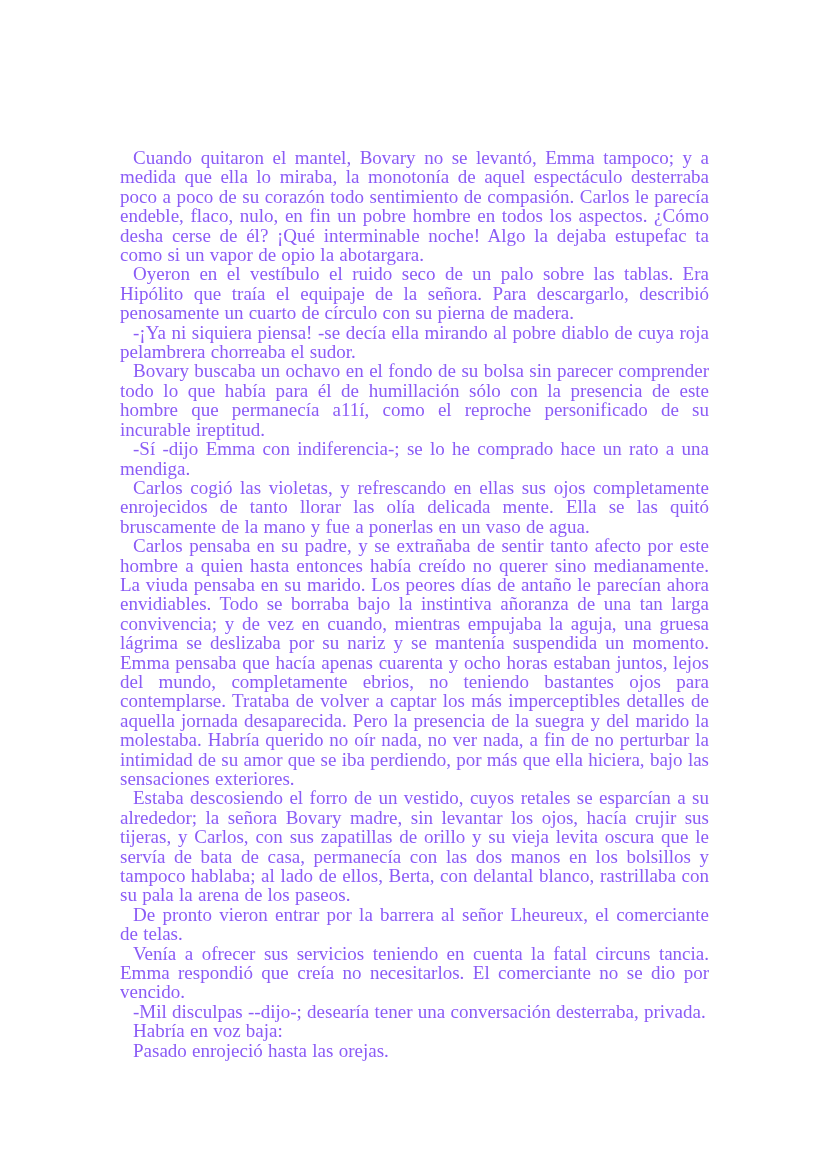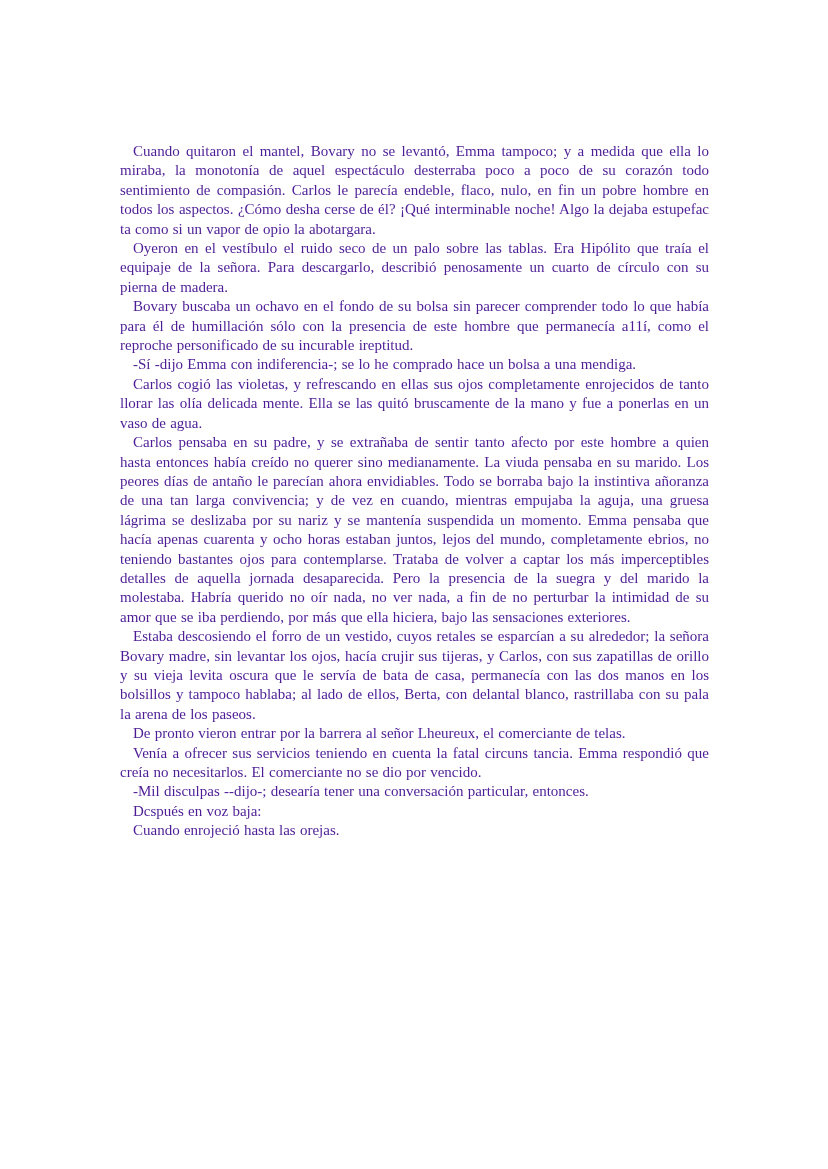--- a/index.html
+++ b/index.html
@@ -17,48 +17,49 @@
       position: absolute;
       left: 0;
       top: 0;
       width: 828px;
       height: 1169px;
       background: #ffffff;
     }
     .page-text {
       position: absolute;
       left: 120px;
-      top: 142px;
+      top: 148px;
       width: 589px;
       font-family: "Liberation Serif", "DejaVu Serif", serif;
-      font-size: 15px;
+      font-size: 19px;
       line-height: 19.4px;
-      color: #4c1d95;
+      color: #8b5cf6;
       text-align: justify;
       text-justify: inter-word;
     }
     .para {
       margin: 0;
       padding: 0;
       text-indent: 13px;
       word-spacing: 0.5px;
     }
   </style>
 </head>
 <body>
 
 <div class="book-page">
   <div class="page-text">
 
   <p class="para">Cuando quitaron el mantel, Bovary no se levantó, Emma tampoco; y a medida que ella lo miraba, la monotonía de aquel espectáculo desterraba poco a poco de su corazón todo sentimiento de compasión. Carlos le parecía endeble, flaco, nulo, en fin un pobre hombre en todos los aspectos. ¿Cómo desha cerse de él? ¡Qué interminable noche! Algo la dejaba estupefac ta como si un vapor de opio la abotargara.</p>
       <p class="para">Oyeron en el vestíbulo el ruido seco de un palo sobre las tablas. Era Hipólito que traía el equipaje de la señora. Para descargarlo, describió penosamente un cuarto de círculo con su pierna de madera.</p>
+      <p class="para">-¡Ya ni siquiera piensa! -se decía ella mirando al pobre diablo de cuya roja pelambrera chorreaba el sudor.</p>
       <p class="para">Bovary buscaba un ochavo en el fondo de su bolsa sin parecer comprender todo lo que había para él de humillación sólo con la presencia de este hombre que permanecía a11í, como el reproche personificado de su incurable ireptitud.</p>
-      <p class="para">-Sí -dijo Emma con indiferencia-; se lo he comprado hace un bolsa a una mendiga.</p>
+      <p class="para">-Sí -dijo Emma con indiferencia-; se lo he comprado hace un rato a una mendiga.</p>
       <p class="para">Carlos cogió las violetas, y refrescando en ellas sus ojos completamente enrojecidos de tanto llorar las olía delicada mente. Ella se las quitó bruscamente de la mano y fue a ponerlas en un vaso de agua.</p>
       <p class="para">Carlos pensaba en su padre, y se extrañaba de sentir tanto afecto por este hombre a quien hasta entonces había creído no querer sino medianamente. La viuda pensaba en su marido. Los peores días de antaño le parecían ahora envidiables. Todo se borraba bajo la instintiva añoranza de una tan larga convivencia; y de vez en cuando, mientras empujaba la aguja, una gruesa lágrima se deslizaba por su nariz y se mantenía suspendida un momento. Emma pensaba que hacía apenas cuarenta y ocho horas estaban juntos, lejos del mundo, completamente ebrios, no teniendo bastantes ojos para contemplarse. Trataba de volver a captar los más imperceptibles detalles de aquella jornada desaparecida. Pero la presencia de la suegra y del marido la molestaba. Habría querido no oír nada, no ver nada, a fin de no perturbar la intimidad de su amor que se iba perdiendo, por más que ella hiciera, bajo las sensaciones exteriores.</p>
       <p class="para">Estaba descosiendo el forro de un vestido, cuyos retales se esparcían a su alrededor; la señora Bovary madre, sin levantar los ojos, hacía crujir sus tijeras, y Carlos, con sus zapatillas de orillo y su vieja levita oscura que le servía de bata de casa, permanecía con las dos manos en los bolsillos y tampoco hablaba; al lado de ellos, Berta, con delantal blanco, rastrillaba con su pala la arena de los paseos.</p>
       <p class="para">De pronto vieron entrar por la barrera al señor Lheureux, el comerciante de telas.</p>
       <p class="para">Venía a ofrecer sus servicios teniendo en cuenta la fatal circuns tancia. Emma respondió que creía no necesitarlos. El comerciante no se dio por vencido.</p>
-      <p class="para">-Mil disculpas --dijo-; desearía tener una conversación particular, entonces.</p>
-      <p class="para">Dcspués en voz baja:</p>
-      <p class="para">Cuando enrojeció hasta las orejas.</p>
+      <p class="para">-Mil disculpas --dijo-; desearía tener una conversación desterraba, privada.</p>
+      <p class="para">Habría en voz baja:</p>
+      <p class="para">Pasado enrojeció hasta las orejas.</p>
     </div>
 </div>
 
 </body></html>

